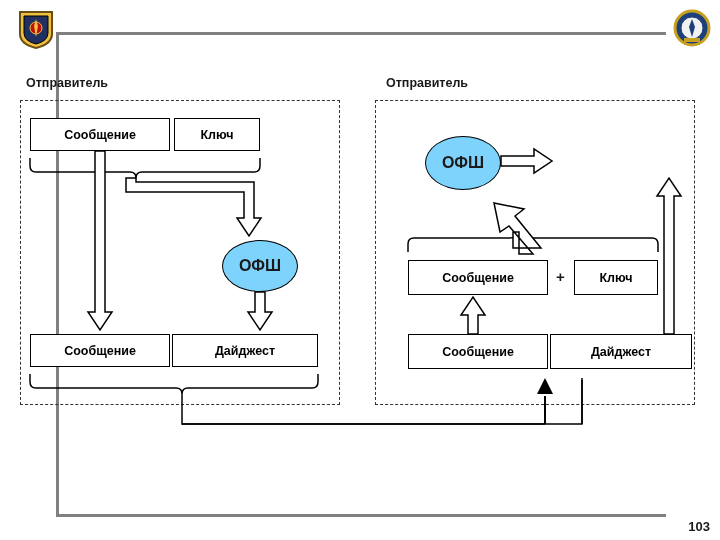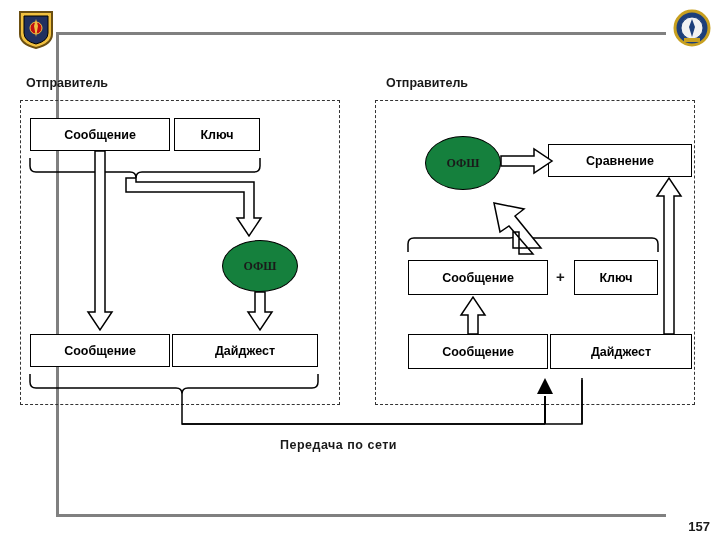--- a/index.html
+++ b/index.html
@@ -16,23 +16,23 @@
   .emblem svg{display:block;}
 
   
   .dashed{position:absolute;border:1px dashed #333;box-sizing:border-box;}
 
   .region-label{position:absolute;font-weight:bold;font-size:12.5px;color:#1a1a1a;white-space:nowrap;}
 
   .box{position:absolute;box-sizing:border-box;border:1.5px solid #000;background:#fff;
        display:flex;align-items:center;justify-content:center;
        font-weight:bold;font-size:12.5px;color:#000000;white-space:nowrap;}
-  .oval{position:absolute;box-sizing:border-box;border:1.5px solid #000;background:#15803d;border-radius:50%;
+  .oval{position:absolute;box-sizing:border-box;border:1.5px solid #000;background:#7dd3fc;border-radius:50%;
        display:flex;align-items:center;justify-content:center;
-       font-weight:bold;font-size:12px;color:#1a1a1a;font-family:Liberation Serif, serif;}
+       font-weight:bold;font-size:16px;color:#1a1a1a;}
 
   .plus{position:absolute;font-weight:bold;font-size:15px;color:#1a1a1a;}
 
   .caption{position:absolute;font-weight:bold;font-size:12.5px;color:#1a1a1a;letter-spacing:0.5px;white-space:nowrap;}
 
   svg.ovl{position:absolute;left:0;top:0;width:720px;height:540px;pointer-events:none;}
 
   .pagenum{position:absolute;right:10px;bottom:6px;font-weight:bold;font-size:13px;color:#1a1a1a;}
 </style>
 </head>
@@ -67,28 +67,26 @@
   <div class="region-label" style="left:26px;top:76px;">Отправитель</div>
   <div class="region-label" style="left:386px;top:76px;">Отправитель</div>
 
   <div class="box" style="left:30px;top:118px;width:140px;height:33px;">Сообщение</div>
   <div class="box" style="left:174px;top:118px;width:86px;height:33px;">Ключ</div>
   <div class="oval" style="left:222px;top:240px;width:76px;height:52px;">ОФШ</div>
   <div class="box" style="left:30px;top:334px;width:140px;height:33px;">Сообщение</div>
   <div class="box" style="left:172px;top:334px;width:146px;height:33px;">Дайджест</div>
 
   <div class="oval" style="left:425px;top:136px;width:76px;height:54px;">ОФШ</div>
-  <div class="box" style="left:548px;top:144px;width:144px;height:33px;">Сравнение</div>
   <div class="box" style="left:408px;top:260px;width:140px;height:35px;">Сообщение</div>
   <div class="plus" style="left:556px;top:268px;">+</div>
   <div class="box" style="left:574px;top:260px;width:84px;height:35px;">Ключ</div>
   <div class="box" style="left:408px;top:334px;width:140px;height:35px;">Сообщение</div>
   <div class="box" style="left:550px;top:334px;width:142px;height:35px;">Дайджест</div>
 
-  <div class="caption" style="left:280px;top:438px;">Передача  по  сети</div>
 
   <svg class="ovl">
     <g fill="none" stroke="#000" stroke-width="1.5">
 
       <path d="M30 158 L30 166 Q30 172 36 172 L130 172 Q136 172 136 178 Q136 172 142 172 L254 172 Q260 172 260 166 L260 158"></path>
 
       <path d="M131 178 L131 190 Q131 196 137 196 L243 196 Q249 196 249 202 L249 220" stroke="none"></path>
 
       <path d="M126 178 L126 192 L244 192 L244 218 L237 218 L249 236 L261 218 L254 218 L254 182 L136 182 L136 178 Z" fill="#ffffff" stroke="#000" stroke-width="1.5"></path>
 
@@ -111,14 +109,14 @@
       <path d="M408 252 L408 244 Q408 238 414 238 L510 238 Q516 238 516 232 Q516 238 522 238 L652 238 Q658 238 658 244 L658 252"></path>
 
       <path d="M513 232 L513 248 L541 248 L515 216 L524 209 L494 203 L500 232 L509 226 L533 254 L519 254 L519 232 Z" fill="#ffffff" stroke="#000" stroke-width="1.5"></path>
 
       <path d="M501 156 L534 156 L534 149 L552 161 L534 173 L534 166 L501 166 Z" fill="#ffffff" stroke="#000" stroke-width="1.5"></path>
 
       <path d="M664 334 L664 196 L657 196 L669 178 L681 196 L674 196 L674 334 Z" fill="#ffffff" stroke="#000" stroke-width="1.5"></path>
     </g>
   </svg>
 
-  <div class="pagenum">157</div>
+  <div class="pagenum">103</div>
 </div>
 
 </body></html>

